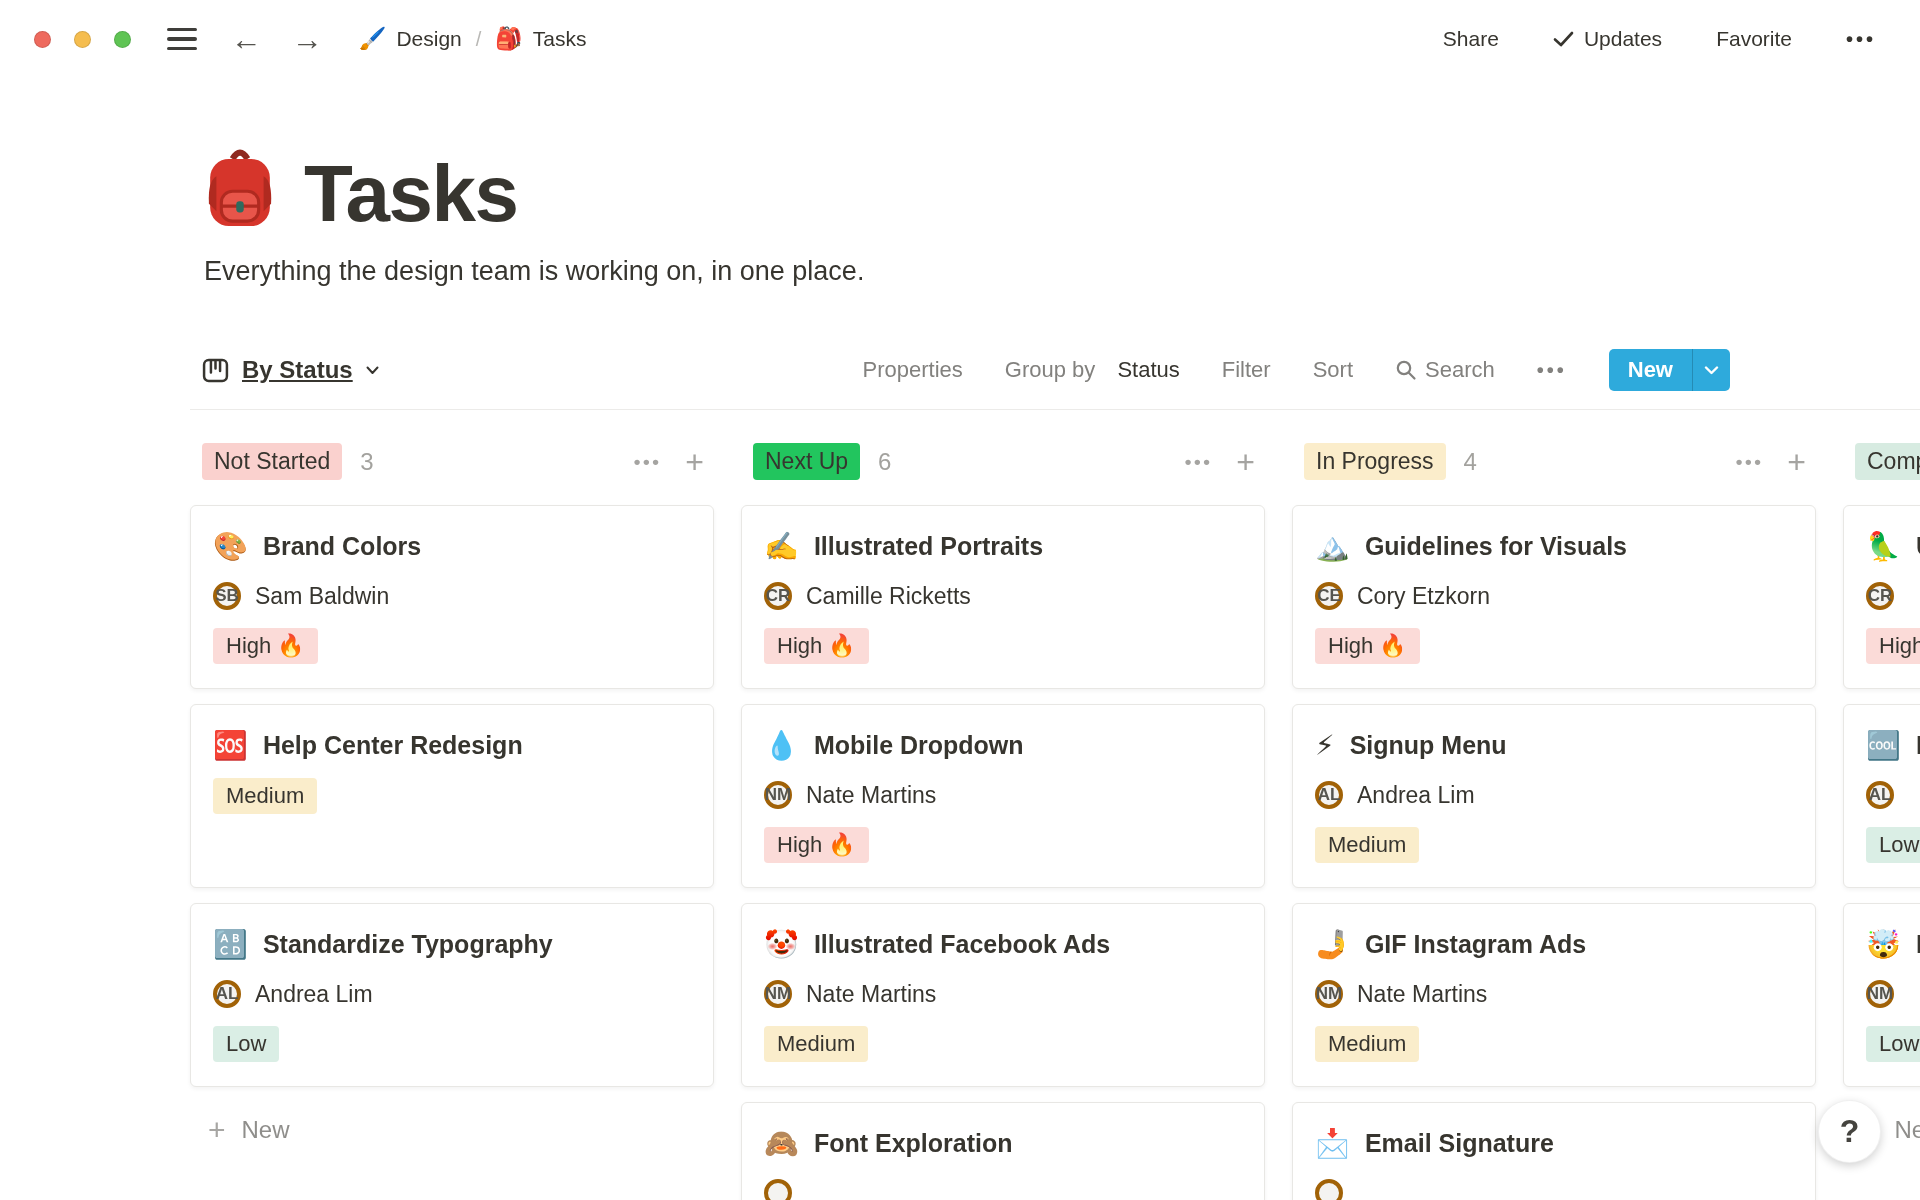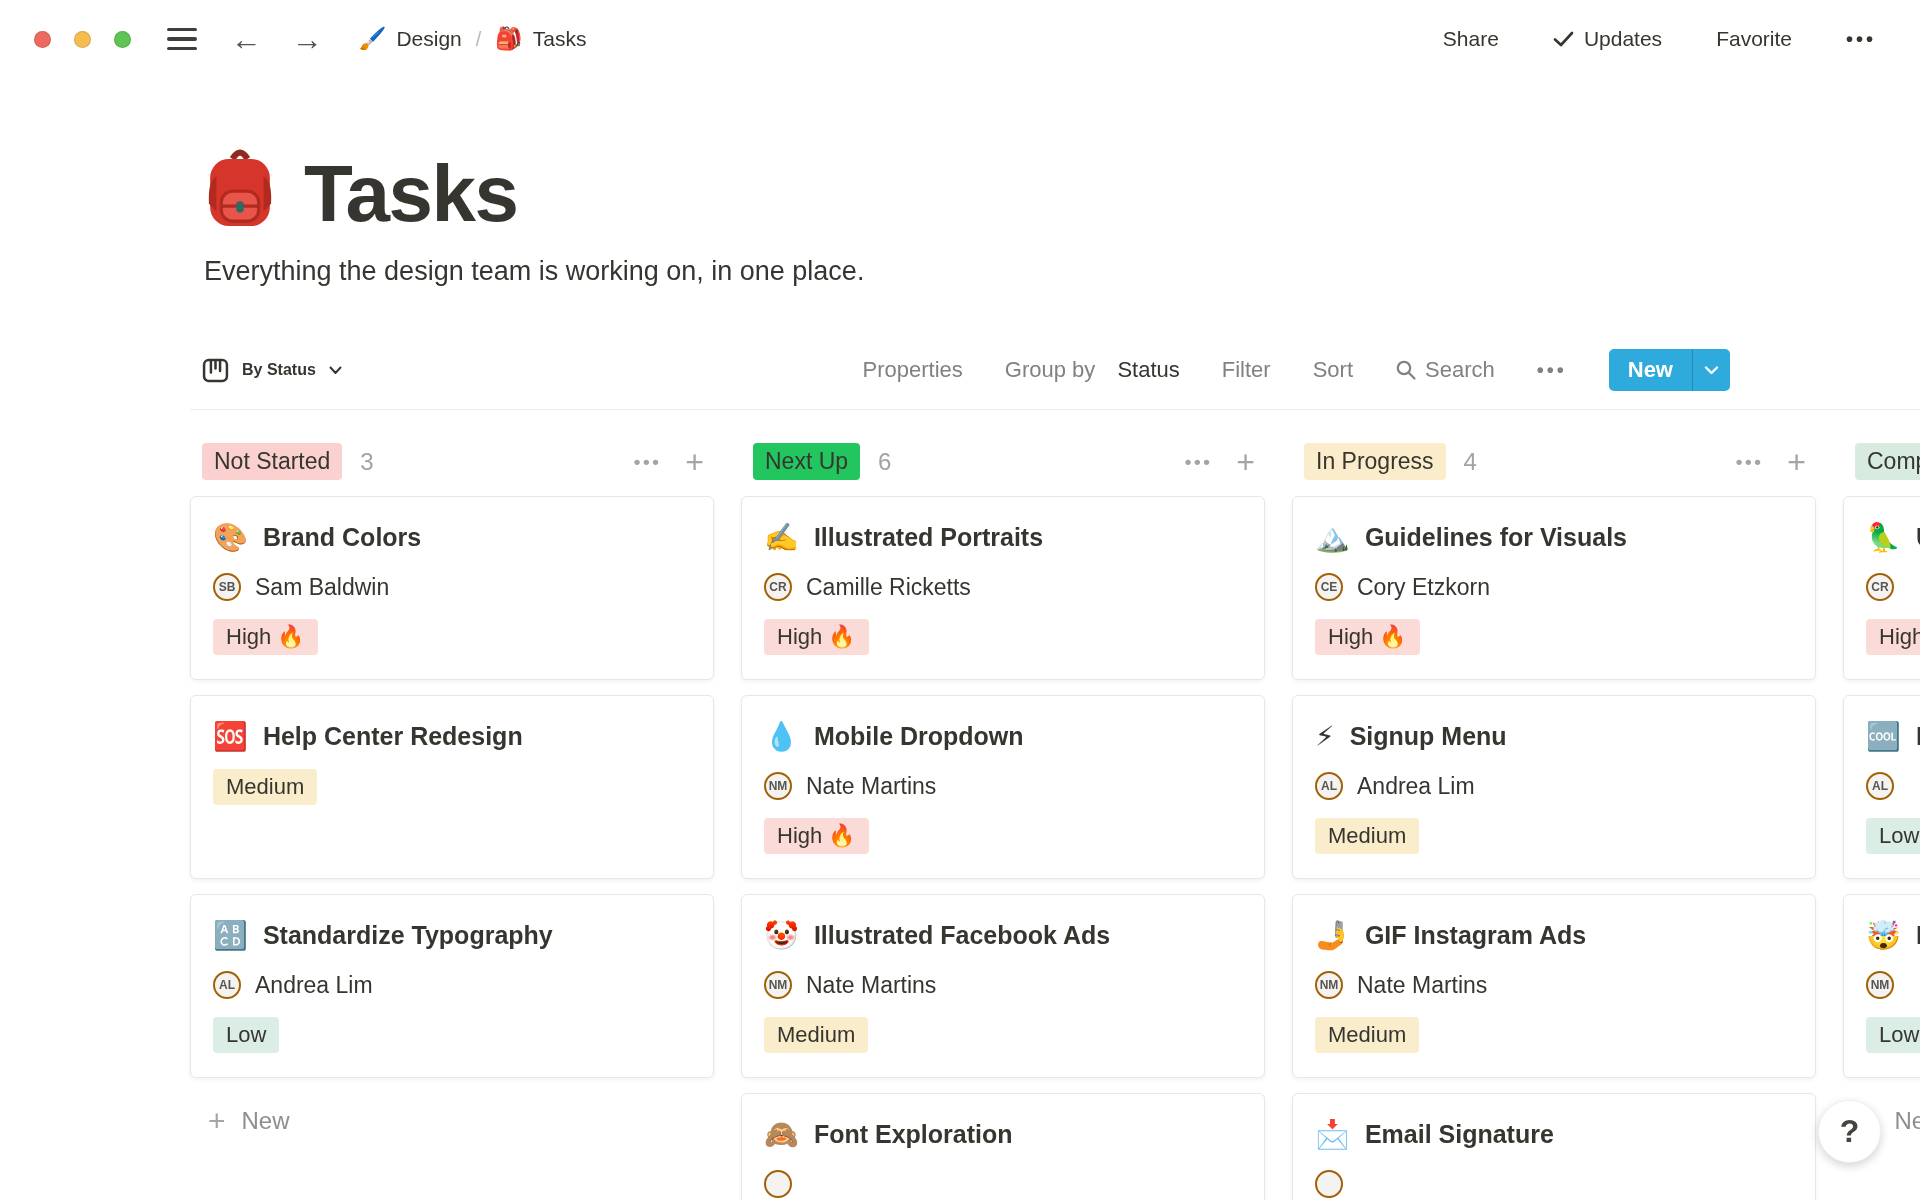--- a/index.html
+++ b/index.html
@@ -26,45 +26,45 @@
 
   
   .page-head { margin-left:200px; margin-top:66px; }
   .title-row { display:flex; align-items:flex-end; gap:24px; }
   .page-title { font-size:80px; font-weight:700; letter-spacing:-1.5px; line-height:1.05; }
   .page-desc { margin-top:20px; margin-left:4px; font-size:27px; color:#37352F; }
 
   
   .toolbar { margin-left:190px; margin-top:62px; border-bottom:1px solid #ECEBE9; padding-bottom:18px; }
   .toolbar-row { width:1540px; display:flex; align-items:center; }
-  .view-switch { display:flex; align-items:center; gap:13px; font-size:16px; font-weight:700; cursor:pointer; padding-left:12px;}
+  .view-switch { display:flex; align-items:center; gap:13px; font-size:24px; font-weight:700; cursor:pointer; padding-left:12px;text-decoration:underline;}
   .tb-right { margin-left:auto; display:flex; align-items:center; gap:42px; font-size:22px; color:#82817E; }
   .tb-item { display:flex; align-items:center; gap:8px; cursor:pointer; white-space:nowrap; }
   .tb-dark { color:#37352F; }
   .new-btn { display:flex; align-items:stretch; border-radius:5px; overflow:hidden; cursor:pointer; height:42px; }
   .new-btn .label { display:flex; align-items:center; padding:0 19px; color:#fff; font-size:22px; font-weight:700; }
   .new-btn .chev { display:flex; align-items:center; justify-content:center; width:38px; border-left:1px solid rgba(0,0,0,.18); }
 
   
   .board { display:flex; gap:27px; margin-left:190px; margin-top:33px; }
   .column { width:524px; flex:0 0 524px; }
-  .col-header { display:flex; align-items:center; padding:0 10px 0 12px; margin-bottom:16px; }
+  .col-header { display:flex; align-items:center; padding:0 10px 0 12px; margin-bottom:25px; }
   .col-badge { font-size:23px; padding:5px 12px; border-radius:4px; color:#37352F; white-space:nowrap; cursor:pointer; }
   .col-count { margin-left:18px; font-size:24px; color:#A3A29E; }
   .col-actions { margin-left:auto; display:flex; align-items:center; gap:24px; color:#A5A4A1; }
   .col-actions .h-dots { letter-spacing:2.5px; font-size:19px; font-weight:700; cursor:pointer; }
   .col-actions .h-plus { font-size:32px; font-weight:400; line-height:1; cursor:pointer; }
   .card { background:#fff; border:1px solid #E8E7E4; border-radius:6px; height:184px;
           box-shadow:0 2px 4px rgba(15,15,15,.05); padding:26px 20px 20px 22px; margin-bottom:15px; cursor:pointer; }
   .card-title-row { display:flex; align-items:center; gap:15px; }
   .card-title-row .emoji { font-size:28px; line-height:1; }
   .card-title { font-size:25px; font-weight:700; white-space:nowrap; }
   .assignee-row { display:flex; align-items:center; gap:14px; margin-top:21px; }
-  .avatar { width:28px; height:28px; border-radius:50%; background:#F4F3F1; border:2px solid #a16207;
-            display:flex; align-items:center; justify-content:center; font-size:12px; font-weight:700; color:#56554F; flex:0 0 28px; }
+  .avatar { width:28px; height:28px; border-radius:50%; background:#F4F3F1; border:4px solid #a16207;
+            display:flex; align-items:center; justify-content:center; font-size:17px; font-weight:700; color:#56554F; flex:0 0 28px; }
   .assignee-name { font-size:23px; white-space:nowrap; }
   .tag-row { margin-top:18px; }
   .tag { display:inline-block; font-size:22px; padding:5px 13px; border-radius:4px; color:#37352F; white-space:nowrap; }
   .new-row { display:flex; align-items:center; gap:16px; padding-left:18px; margin-top:28px; color:#8F8E8B; cursor:pointer; }
   .new-row .plus { font-size:30px; font-weight:300; color:#A7A6A3; line-height:1; }
   .new-row .lbl { font-size:24px; }
 
   
   .help-btn { position:fixed; right:39px; bottom:37px; width:63px; height:63px; border-radius:50%;
               background:#fff; border:1px solid rgba(0,0,0,.06); box-shadow:0 3px 10px rgba(0,0,0,.18);

